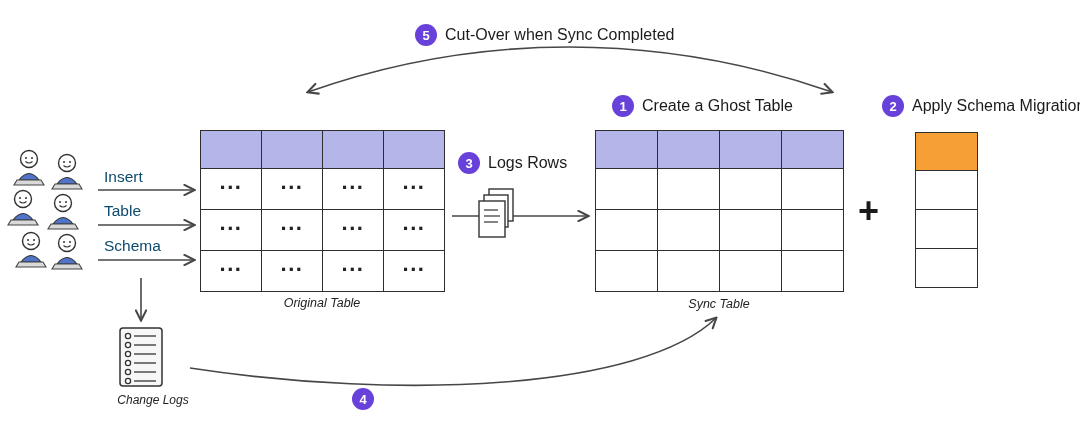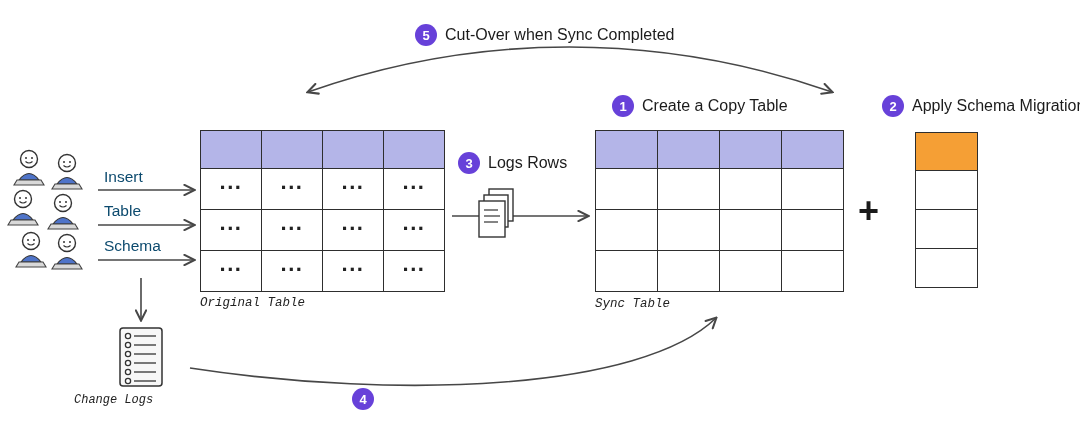--- a/index.html
+++ b/index.html
@@ -31,22 +31,22 @@
   .t-ghost td { width:62px; }
   .t-ghost tr.hd td { height:38px; }
   .t-ghost tr.rw td { height:41px; }
   .t-mig td { width:62px; }
   .t-mig tr.hd td { height:38px; }
   .t-mig tr.rw td { height:39px; }
   .dotsy { display:inline-block; transform:translateY(-5px); font-weight:bold; font-size:22px;
            letter-spacing:1.5px; color:#222; line-height:10px; }
 
   
-  .caption { position:absolute; text-align:left; font-size:12.5px; font-style:italic; color:#222;
-             font-family:Liberation Mono, monospace; }
+  .caption { position:absolute; text-align:center; font-size:12.5px; font-style:italic; color:#222;
+             font-family:Liberation Sans, sans-serif; }
 
   .plus { position:absolute; font-size:36px; font-weight:bold; color:#1a1a1a; line-height:1; }
 </style>
 </head>
 <body>
 
 <div class="canvas">
 
   <svg class="arrows-layer" viewBox="0 0 1080 428">
     <defs>
@@ -63,21 +63,21 @@
     <path d="M190,368 C400,400 642,390 716,318" fill="none" stroke="#474747" stroke-width="1.6" marker-end="url(#ah)"></path>
   </svg>
 
   <div class="step" style="left:415px; top:24px;">
     <span class="badge">5</span>
     <span class="step-label">Cut-Over when Sync Completed</span>
   </div>
 
   <div class="step" style="left:612px; top:95px;">
     <span class="badge">1</span>
-    <span class="step-label">Create a Copy Table</span>
+    <span class="step-label">Create a Ghost Table</span>
   </div>
 
   <div class="step" style="left:882px; top:95px;">
     <span class="badge">2</span>
     <span class="step-label">Apply Schema Migration</span>
   </div>
 
   <div class="step" style="left:458px; top:152px;">
     <span class="badge">3</span>
     <span class="step-label">Logs Rows</span>
@@ -212,15 +212,15 @@
       <circle cx="12" cy="28" r="2.6"></circle>
         <line x1="18" y1="28" x2="40" y2="28"></line>
       <circle cx="12" cy="37" r="2.6"></circle>
         <line x1="18" y1="37" x2="40" y2="37"></line>
       <circle cx="12" cy="46" r="2.6"></circle>
         <line x1="18" y1="46" x2="40" y2="46"></line>
       <circle cx="12" cy="55" r="2.6"></circle>
         <line x1="18" y1="55" x2="40" y2="55"></line>
     </g>
   </svg>
-  <div class="caption" style="left:74px; top:393px; width:100px; font-size:12px;">Change Logs</div>
+  <div class="caption" style="left:103px; top:393px; width:100px; font-size:12px;">Change Logs</div>
 
 </div>
 
 </body></html>

